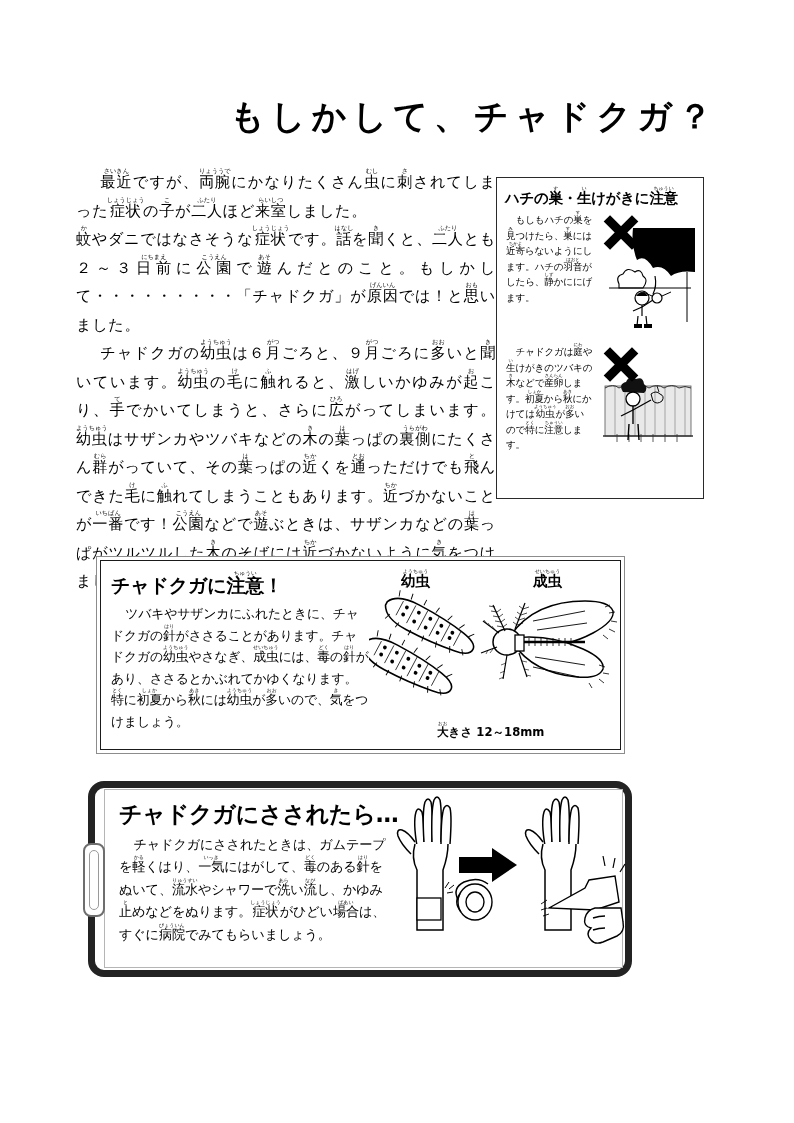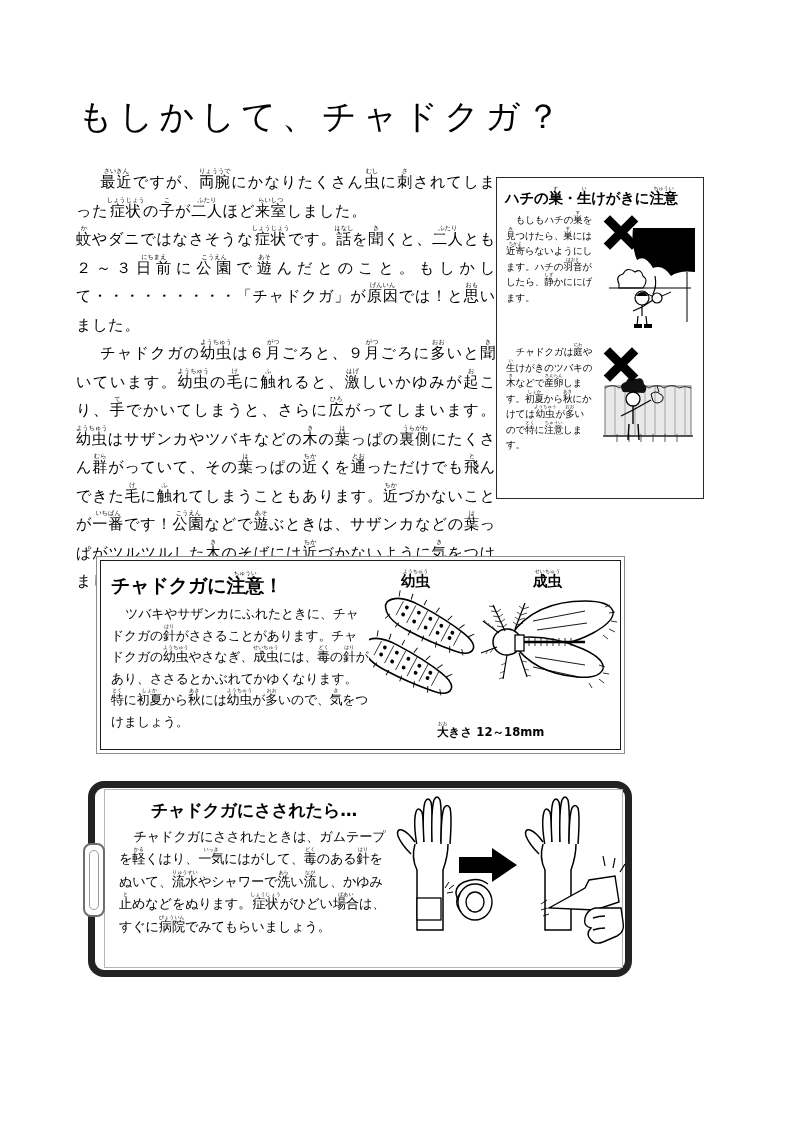--- a/index.html
+++ b/index.html
@@ -16,24 +16,25 @@
     overflow: hidden;
   }
 
   
   #page-title {
     position: absolute;
     left: 78px;
     top: 96px;
     width: 640px;
     font-size: 34px;
-    font-weight: normal;
+    font-weight: bold;
     letter-spacing: 6px;
     line-height: 1.2;
     white-space: nowrap;
+    text-align: right;
   }
 
   
   #body-text {
     position: absolute;
     left: 76px;
     top: 168px;
     width: 420px;
     font-size: 15.2px;
     line-height: 28.5px;
@@ -221,21 +222,21 @@
     border: 1.5px solid #9a9a9a;
     border-radius: 5px;
   }
   #treat-panel .left {
     width: 284px;
     flex: 0 0 284px;
     padding: 9px 0 0 14px;
     box-sizing: border-box;
   }
   #treat-panel .head {
-    font-size: 17px;
+    font-size: 23px;
     font-weight: bold;
     letter-spacing: -0.2px;
     margin-bottom: 4px;
     white-space: nowrap;
     text-align: center;
   }
   #treat-panel .para {
     font-size: 13.2px;
     line-height: 22.4px;
     letter-spacing: -0.2px;

